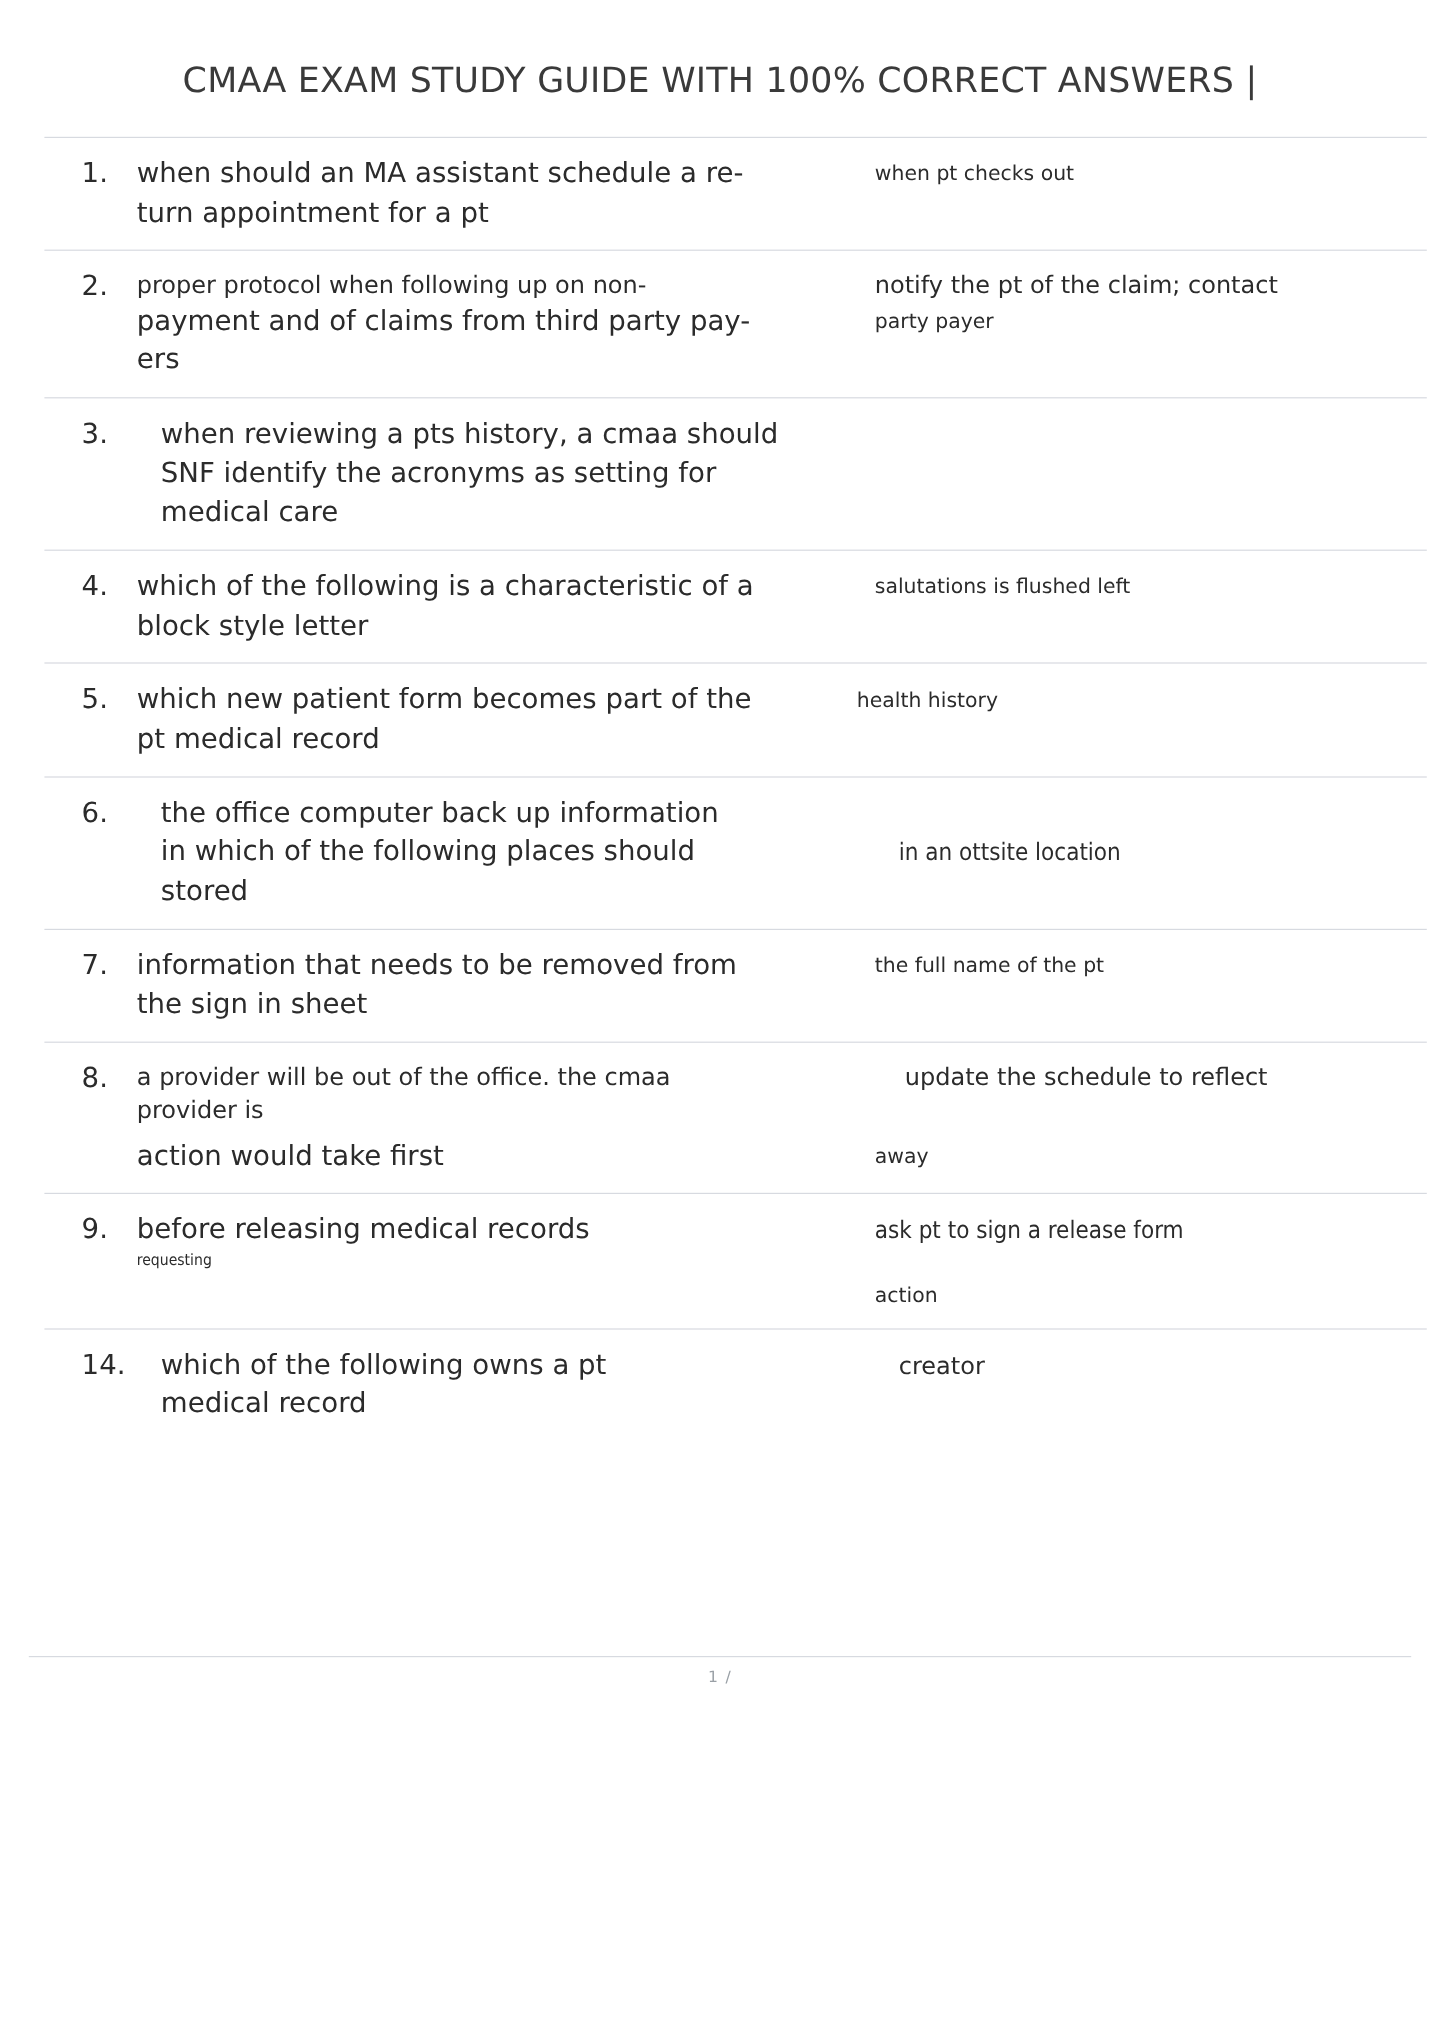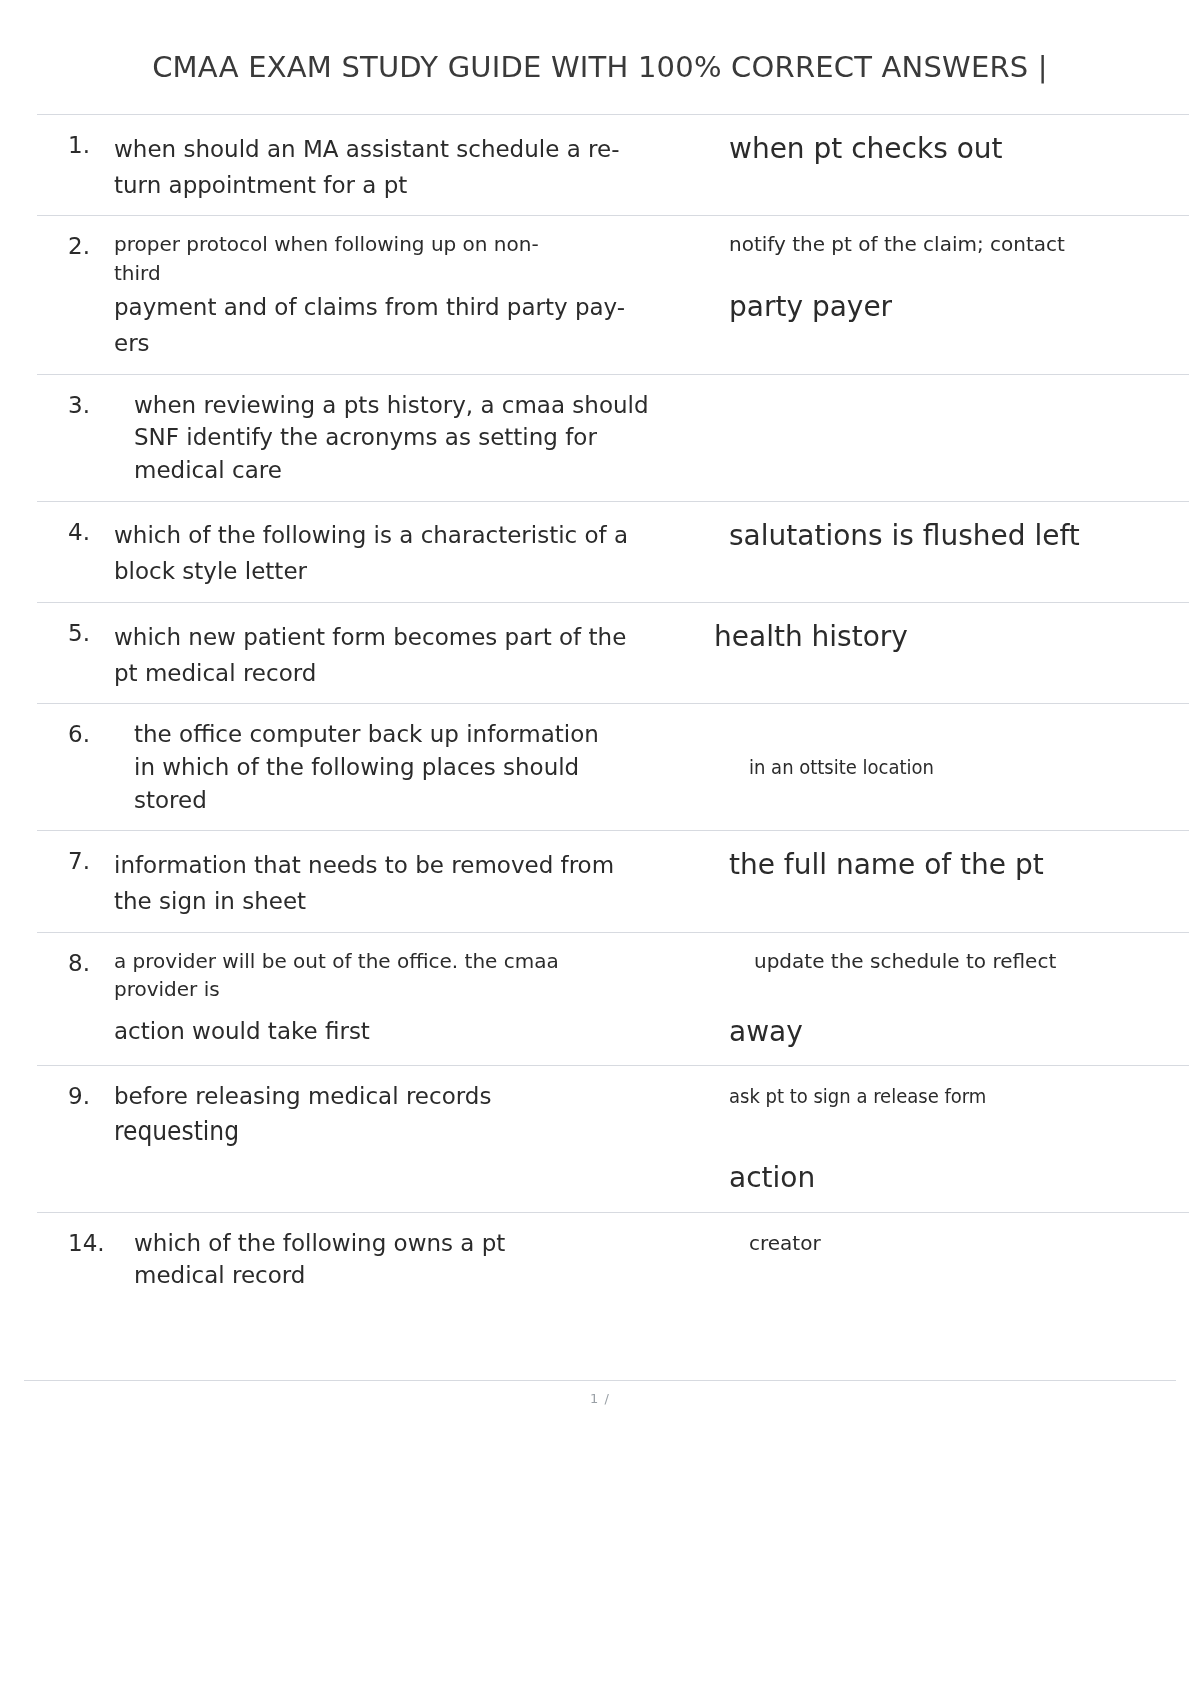--- a/index.html
+++ b/index.html
@@ -60,21 +60,21 @@
   .line {
     display: flex;
     align-items: center;
   }
   .q {
     font-size: 23px;
     line-height: 1.42;
     color: #2b2b2b;
   }
   .a {
-    font-size: 28px;
+    font-size: 17px;
     line-height: 1.42;
     color: #2b2b2b;
   }
   .q-small { font-size: 20px; }
   .a-small { font-size: 20px; }
   .a-cond { font-family: "DejaVu Sans Condensed", "DejaVu Sans", sans-serif; }
   .tight { line-height: 1.18; margin-left: 20px; }
   .col-q { width: 615px; flex: 0 0 615px; box-sizing: border-box; padding-right: 6px; }
   .col-a { flex: 1 1 auto; }
   .spacer-sm { height: 8px; }
@@ -121,23 +121,20 @@
   <hr class="rule">
 
   <div class="qa">
     <div class="num">2.</div>
     <div class="body">
       <div class="line">
         <div class="col-q q q-small">proper protocol when following up on non-</div>
         <div class="col-a a a-small">notify the pt of the claim; contact</div>
       </div>
       <div class="line">
-        <div class="col-q q q-small">third</div>
-      </div>
-      <div class="line">
         <div class="col-q q">payment and of claims from third party pay-</div>
         <div class="col-a a">party payer</div>
       </div>
       <div class="line">
         <div class="col-q q">ers</div>
       </div>
     </div>
   </div>
 
   <hr class="rule">
@@ -243,21 +240,21 @@
   <hr class="rule">
 
   <div class="qa">
     <div class="num">9.</div>
     <div class="body">
       <div class="line">
         <div class="col-q q">before  releasing  medical  records</div>
         <div class="col-a a a-small a-cond">ask pt to sign a release form</div>
       </div>
       <div class="line">
-        <div class="col-q q q-small a-cond" style="font-size:26px">requesting</div>
+        <div class="col-q q q-small a-cond" style="font-size:13px">requesting</div>
       </div>
       <div class="spacer-sm"></div>
       <div class="line">
         <div class="col-q q"></div>
         <div class="col-a a">action</div>
       </div>
     </div>
   </div>
 
   <hr class="rule">

